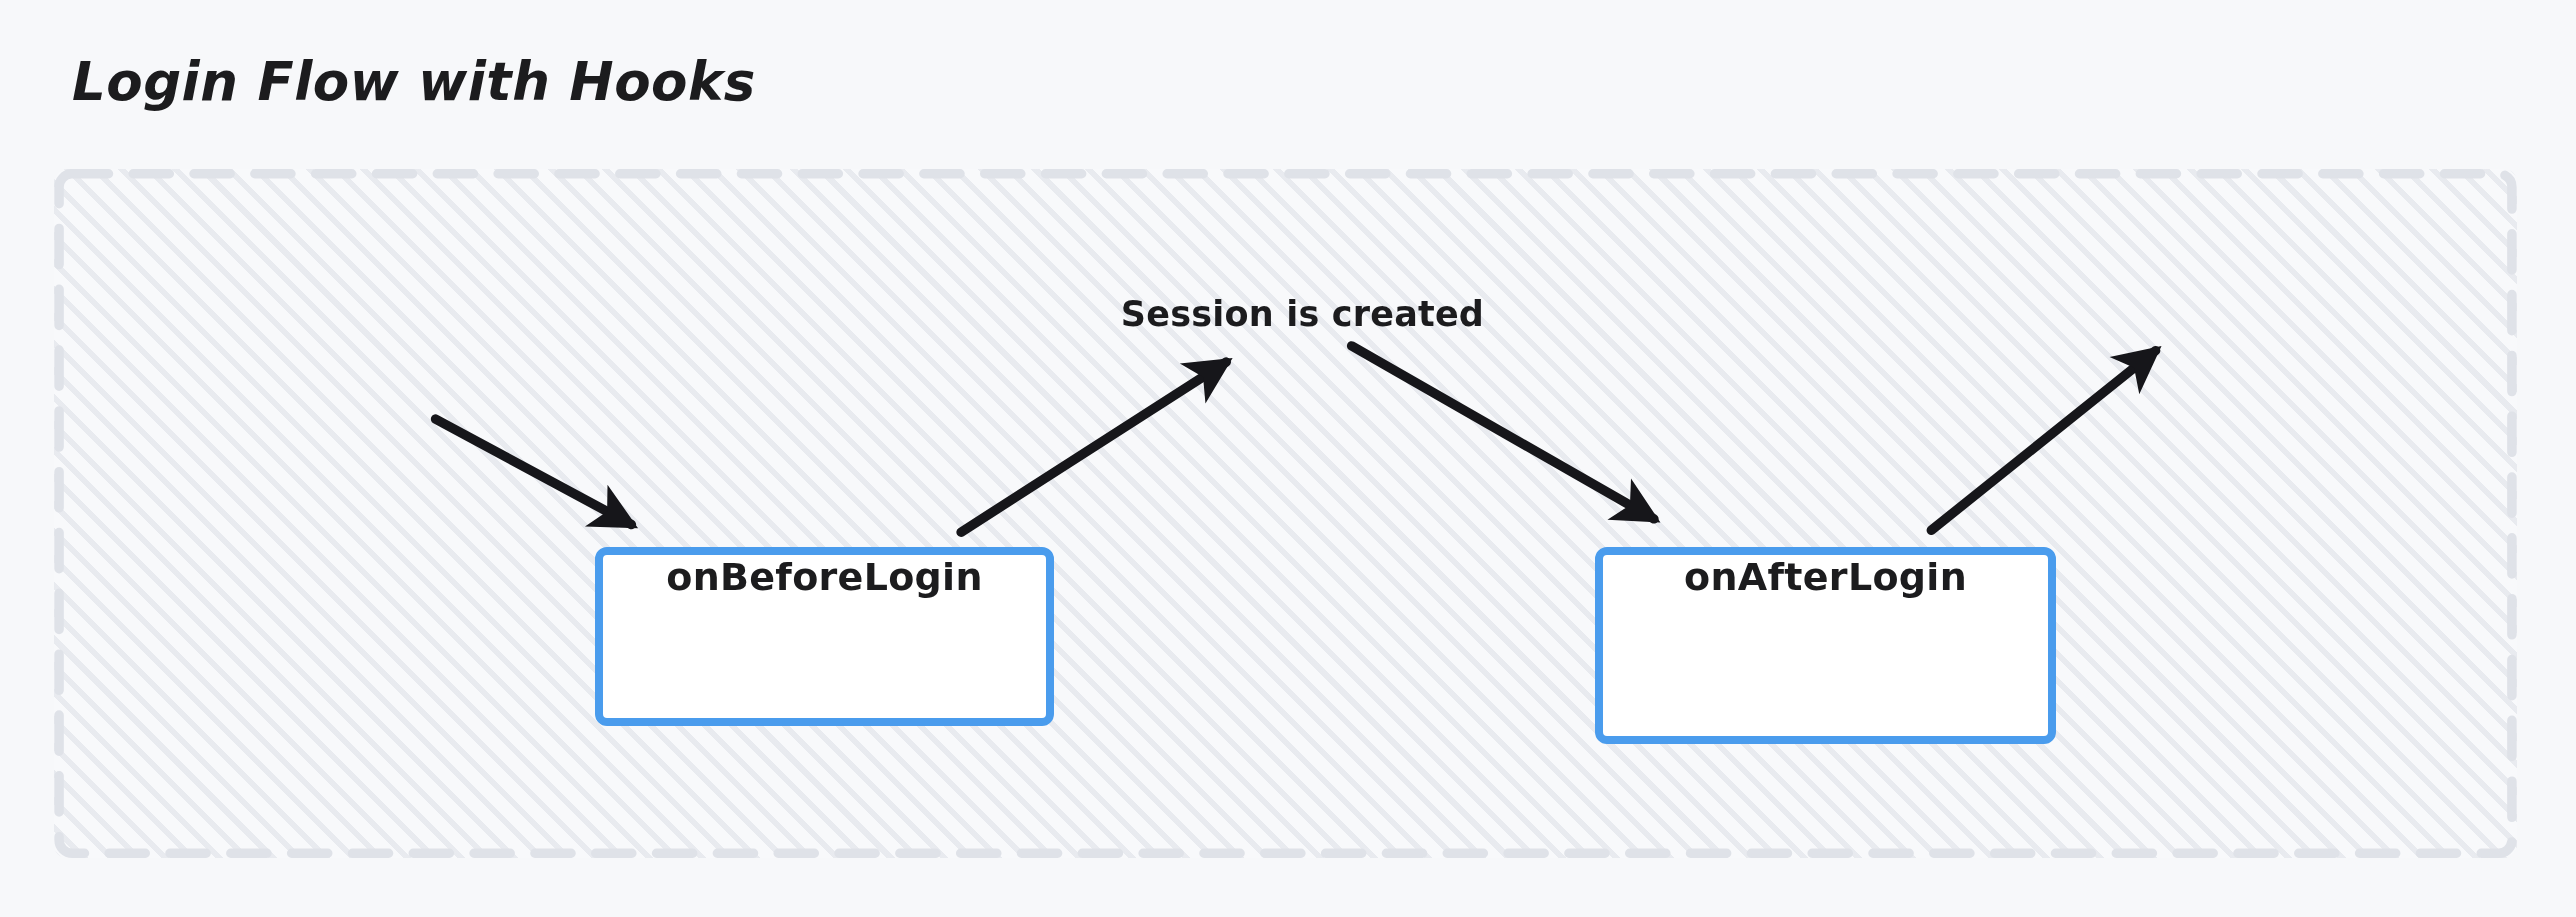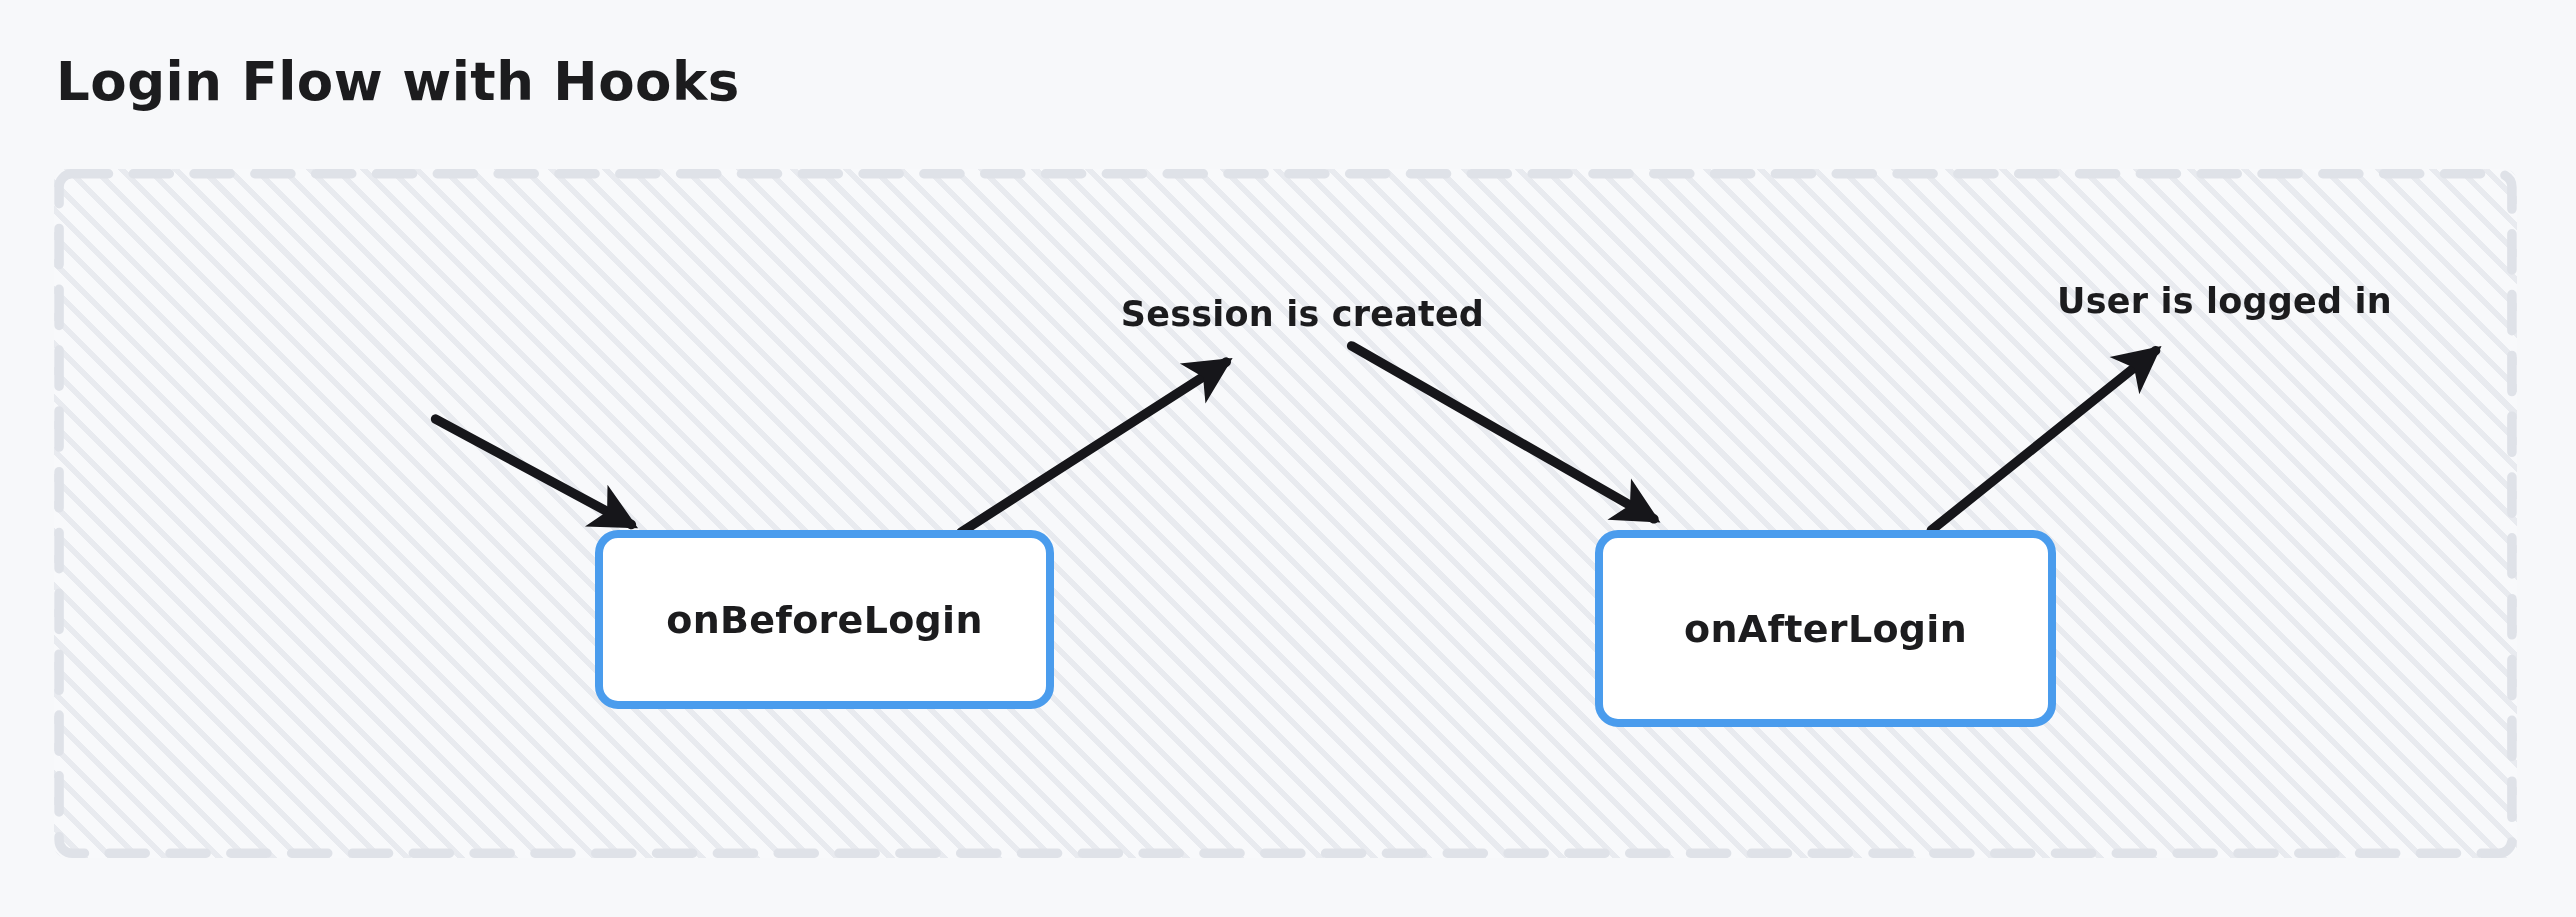--- a/index.html
+++ b/index.html
@@ -15,25 +15,26 @@
     position: relative;
     width: 2576px;
     height: 917px;
     background: #f7f8fa;
     overflow: hidden;
   }
 
   
   #diagram-title {
     position: absolute;
-    left: 56px;
+    left: 72px;
     top: 55px;
     font-family: "DejaVu Sans", sans-serif;
     font-size: 53px;
     font-weight: 700;
+    font-style: italic;
     letter-spacing: 0.5px;
     color: #1c1c1e;
     white-space: nowrap;
     line-height: 1;
   }
 
   
   #flow-container {
     position: absolute;
     left: 54px;
@@ -73,24 +74,25 @@
     height: 917px;
     pointer-events: none;
   }
 
   
   .hook-box {
     position: absolute;
     box-sizing: border-box;
     background: #ffffff;
     border: 8.6px solid #4a9ced;
-    border-radius: 23px;
+    border-radius: 12px;
     display: flex;
-    align-items: center;
+    align-items: flex-start;
     justify-content: center;
+    margin-top: 17px;
   }
   .hook-box-label {
     font-family: "DejaVu Sans", sans-serif;
     font-size: 38px;
     font-weight: 700;
     color: #1c1c1e;
     letter-spacing: 0.3px;
     white-space: nowrap;
   }
   #hook-box-before { left: 595px; top: 530px; width: 459px; height: 179px; }
@@ -139,21 +141,20 @@
     <line x1="1011" y1="560" x2="1290" y2="381" stroke="#16161a" stroke-width="10" stroke-linecap="round" marker-end="url(#arrowhead)"></line>
 
     <line x1="1422" y1="364" x2="1740" y2="546" stroke="#16161a" stroke-width="10" stroke-linecap="round" marker-end="url(#arrowhead)"></line>
 
     <line x1="2032" y1="558" x2="2268" y2="369" stroke="#16161a" stroke-width="10" stroke-linecap="round" marker-end="url(#arrowhead)"></line>
   </svg>
 
 
   <div class="edge-label" id="edge-label-session">Session is created</div>
 
-  <div class="edge-label" id="edge-label-loggedin">User is logged in</div>
 
   <div class="hook-box" id="hook-box-before">
     <span class="hook-box-label">onBeforeLogin</span>
   </div>
 
   <div class="hook-box" id="hook-box-after">
     <span class="hook-box-label">onAfterLogin</span>
   </div>
 
 </div>

